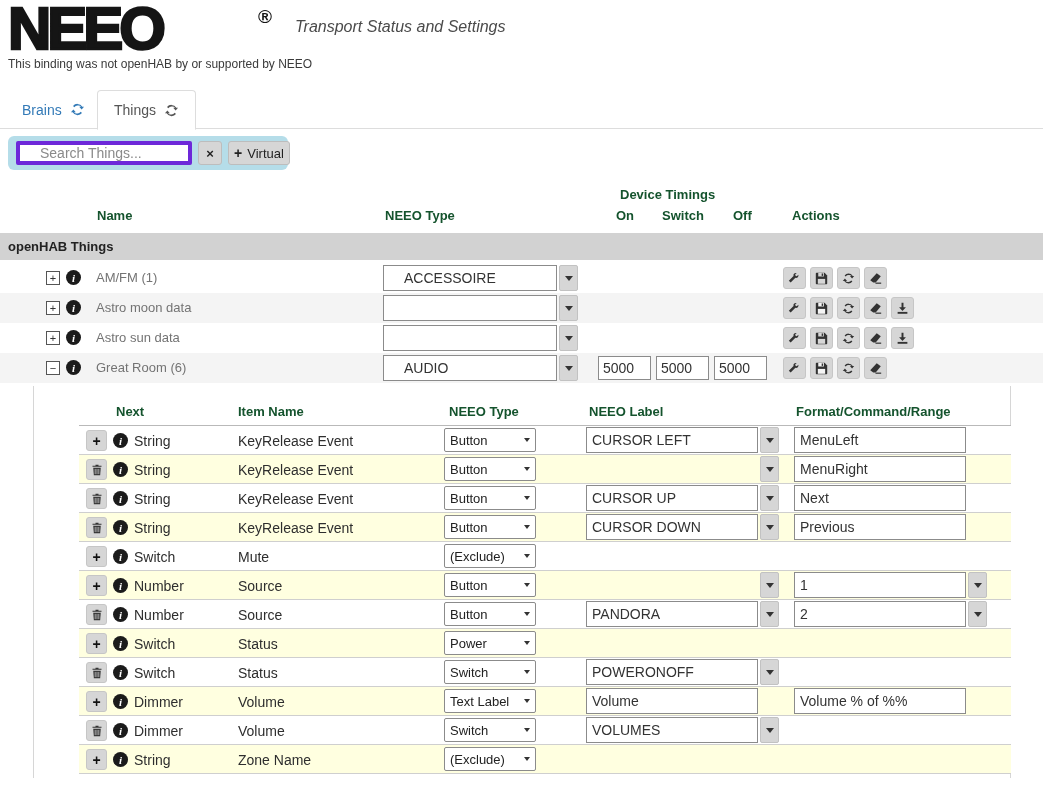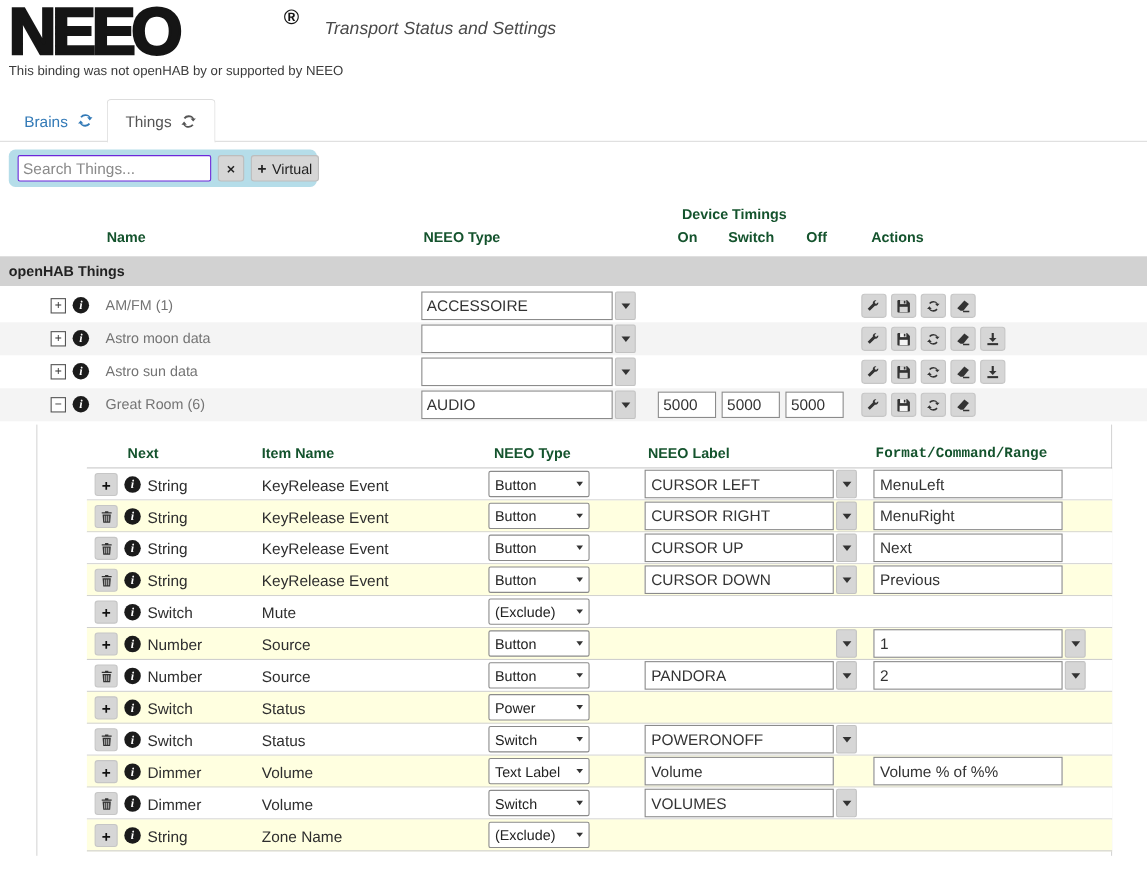--- a/index.html
+++ b/index.html
@@ -18,22 +18,22 @@
   .tab { position:absolute; top:0; height:39px; display:flex; align-items:center; gap:8px;
     padding:0 16px; font-size:14px; cursor:pointer; }
   .tab .ricon { width:15px; height:15px; }
   #tab-brains { left:6px; color:#337ab7; }
   #tab-things { left:97px; color:#555; background:#fff; border:1px solid #ddd; border-bottom:1px solid #fff;
     border-radius:4px 4px 0 0; top:0; height:40px; }
 
   
   #search-panel { position:absolute; left:8px; top:136px; width:280px; height:34px;
     background:#b5dde9; border-radius:6px; }
-  #search-input { position:absolute; left:8px; top:5px; width:176px; height:24px; border:1px solid #6d28d9;
-    border-radius:2px; font-size:14px; padding:0 4px; color:#333; font-family:"Liberation Sans",sans-serif; }
+  #search-input { position:absolute; left:8px; top:5px; width:176px; height:24px; border:4px solid #6d28d9;
+    border-radius:2px; font-size:14px; padding:0 20px; color:#333; font-family:"Liberation Sans",sans-serif; }
   #search-input::placeholder { color:#8a8a8a; }
   .tb-btn { position:absolute; top:5px; height:24px; background:#d6d6d6; border:1px solid #bdbdbd;
     border-radius:3px; font-size:13px; color:#222; display:flex; align-items:center; justify-content:center;
     gap:5px; cursor:pointer; font-family:"Liberation Sans",sans-serif; }
   #clear-btn { left:190px; width:24px; font-weight:bold; font-size:13px; }
   #virtual-btn { left:220px; width:62px; }
   #virtual-btn .plus { font-weight:bold; font-size:14px; }
 
   
   .th { position:absolute; font-weight:bold; font-size:13px; color:#14532d; white-space:nowrap; }
@@ -46,21 +46,21 @@
   .stripe { background:#f4f4f4; }
   .expand-btn { position:absolute; left:46px; top:8px; width:14px; height:14px; background:#fff;
     border:1px solid #555; font-size:11px; line-height:11px; color:#333; cursor:pointer; padding:0;
     font-family:"Liberation Sans",sans-serif; }
   .info-dot { position:absolute; left:66px; top:7px; width:15px; height:15px; border-radius:50%;
     background:#1b1b1b; color:#fff; font-size:11px; font-weight:bold; font-style:italic;
     display:flex; align-items:center; justify-content:center; cursor:pointer;
     font-family:"Liberation Serif", serif; }
   .thing-name { position:absolute; left:96px; top:7px; font-size:13px; color:#737373; }
   .combo-input { position:absolute; left:383px; top:2px; width:174px; height:26px; border:1px solid #8b8b8b;
-    font-size:14px; padding:0 4px; color:#333; background:#fff; font-family:"Liberation Sans",sans-serif; }
+    font-size:14px; padding:0 20px; color:#333; background:#fff; font-family:"Liberation Sans",sans-serif; }
   .combo-btn { position:absolute; left:559px; top:2px; width:19px; height:26px; background:#d6d6d6;
     border:1px solid #c2c2c2; border-radius:2px; cursor:pointer; display:flex; align-items:center; justify-content:center; }
   .tri { width:0; height:0; border-left:4px solid transparent; border-right:4px solid transparent;
     border-top:5px solid #333; display:inline-block; }
   .timing-input { position:absolute; top:3px; width:53px; height:24px; border:1px solid #8b8b8b;
     font-size:14px; padding:0 4px; color:#333; font-family:"Liberation Sans",sans-serif; }
   .act-btn { position:absolute; top:4px; width:23px; height:22px; background:#d6d6d6; border:1px solid #c6c6c6;
     border-radius:3px; cursor:pointer; display:flex; align-items:center; justify-content:center; padding:0; }
   .act-btn svg { width:13px; height:13px; }
 
@@ -294,21 +294,21 @@
     </button>
 </div>
 
 <div id="expanded-panel">
   <div id="channel-table">
     <div id="channel-header">
       <div class="th" style="left:37px;  top:8px;">Next</div>
       <div class="th" style="left:159px; top:8px;">Item Name</div>
       <div class="th" style="left:370px; top:8px;">NEEO Type</div>
       <div class="th" style="left:510px; top:8px;">NEEO Label</div>
-      <div class="th" style="left:717px; top:8px;font-family:Liberation Mono, monospace;">Format/Command/Range</div>
+      <div class="th" style="left:717px; top:8px;">Format/Command/Range</div>
     </div>
 
     <div class="ch-row">
       <button class="mini-btn">
           <span>+</span>
         </button>
       <span class="info-dot ch-info">i</span>
       <span class="ch-type">String</span>
       <span class="ch-item">KeyRelease Event</span>
       <div class="fake-select">
@@ -330,21 +330,20 @@
             <path d="M5.6 6.5v7M8 6.5v7M10.4 6.5v7" stroke="#d6d6d6" stroke-width="1" fill="none"></path>
           </svg>
         </button>
       <span class="info-dot ch-info">i</span>
       <span class="ch-type">String</span>
       <span class="ch-item">KeyRelease Event</span>
       <div class="fake-select">
           <span class="sel-txt">Button</span>
           <i class="tri"></i>
         </div>
-      <input class="label-input" value="CURSOR RIGHT" style="">
       <button class="label-dd">
           <i class="tri"></i>
         </button>
       <input class="format-input" value="MenuRight" style="">
     </div>
 
     <div class="ch-row">
       <button class="mini-btn">
           <svg viewBox="0 0 16 16">
             <path d="M6 1h4v1.3h4v1.5H2V2.3h4z" fill="#333"></path>

